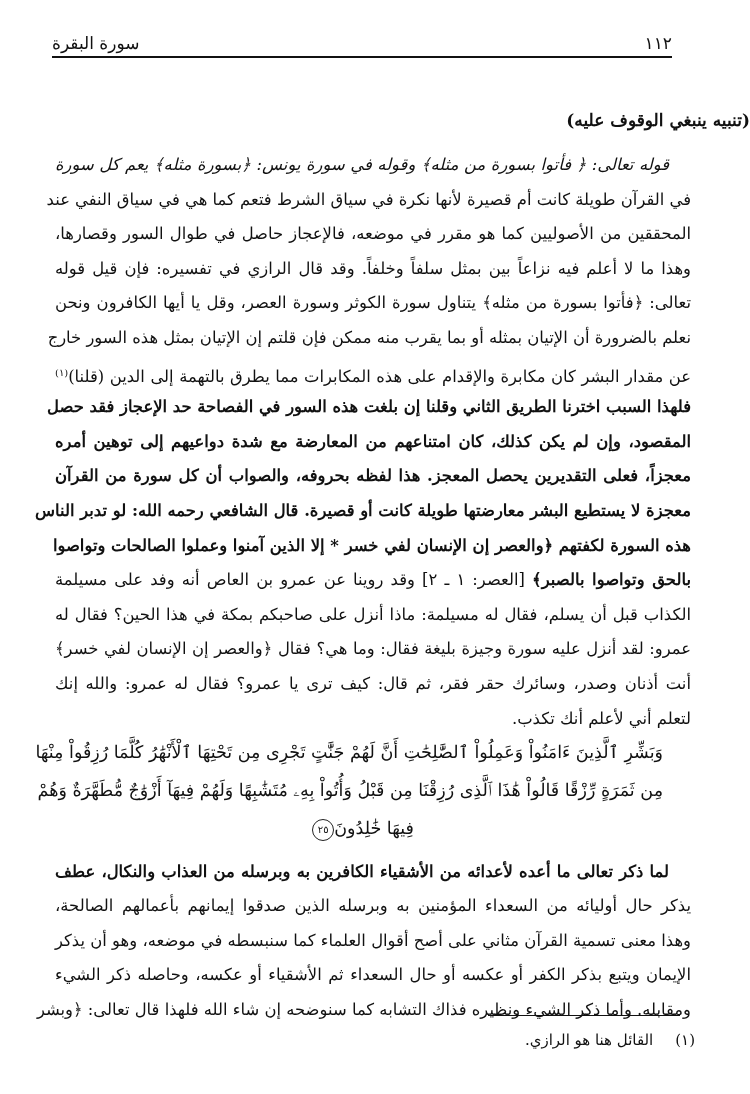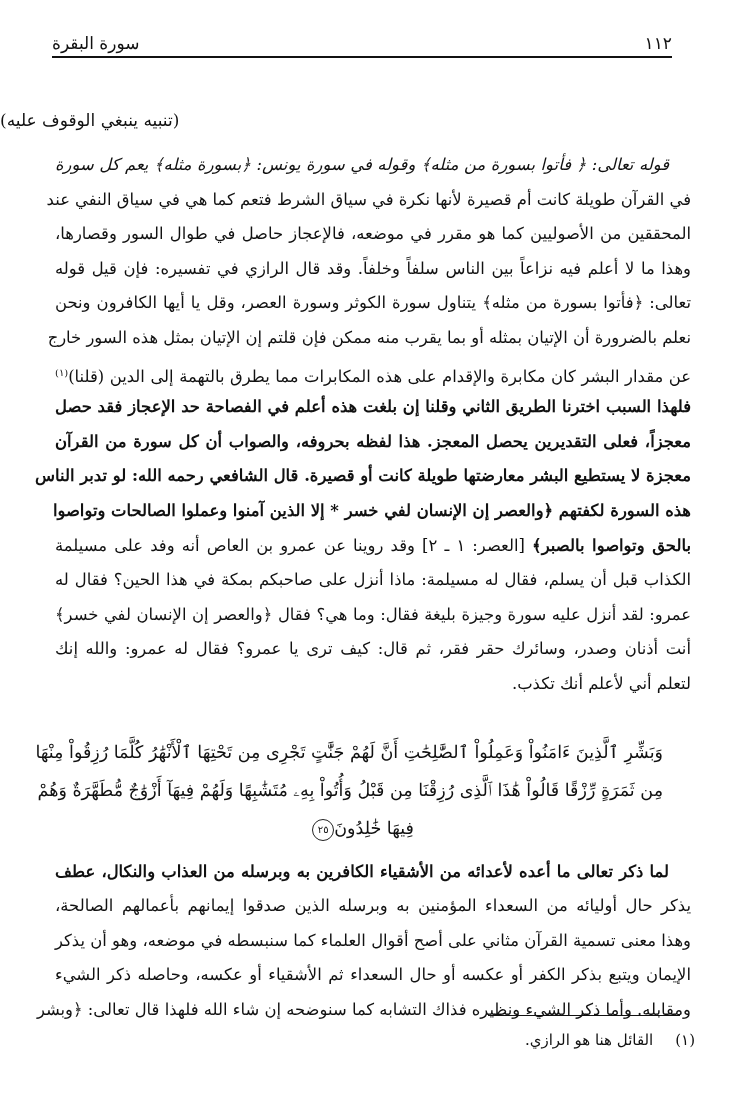--- a/index.html
+++ b/index.html
@@ -9,22 +9,22 @@
     position:relative; overflow:hidden;
   }
   .page { position:absolute; left:0; top:0; width:750px; height:1094px; }
   .running-head {
     position:absolute; top:28px; left:52px; width:620px; height:30px;
     border-bottom:2px solid #111;
     display:flex; justify-content:space-between; align-items:flex-end;
     font-size:17px; padding-bottom:3px; box-sizing:border-box;
   }
   .section-title {
-    position:absolute; top:110px; left:0; width:750px; text-align:left;
-    font-size:17px; font-weight:normal;
+    position:absolute; top:110px; left:0; width:750px; text-align:right;
+    font-size:17px; font-weight:bold;
   }
   .body-text {
     position:absolute; top:148px; left:55px; width:636px;
     font-size:16.4px; line-height:34.6px; text-align:justify;
     text-align-last:justify;
   }
   .body-text .ln { display:block; white-space:nowrap; text-align:justify; text-align-last:justify; height:34.6px; overflow:visible; }
   .body-text .ln.last { text-align-last:right; }
   .body-text .ln.indent { padding-right:22px;font-style:italic; }
   .bold { font-weight:bold; }
@@ -64,25 +64,26 @@
     <span>١١٢</span>
     <span>سورة البقرة</span>
   </div>
 
   <div class="section-title">(تنبيه ينبغي الوقوف عليه)</div>
 
   <div class="body-text">
     <span class="ln indent">قوله تعالى: ﴿ فأتوا بسورة من مثله﴾ وقوله في سورة يونس: ﴿بسورة مثله﴾ يعم كل سورة</span>
     <span class="ln">في القرآن طويلة كانت أم قصيرة لأنها نكرة في سياق الشرط فتعم كما هي في سياق النفي عند</span>
     <span class="ln">المحققين من الأصوليين كما هو مقرر في موضعه، فالإعجاز حاصل في طوال السور وقصارها،</span>
-    <span class="ln">وهذا ما لا أعلم فيه نزاعاً بين الناس سلفاً وخلفاً. وقد قال الرازي في تفسيره: فإن قيل قوله</span>
+    <span class="ln">وهذا ما لا أعلم فيه نزاعاً بين بمثل سلفاً وخلفاً. وقد قال الرازي في تفسيره: فإن قيل قوله</span>
     <span class="ln">تعالى: ﴿فأتوا بسورة من مثله﴾ يتناول سورة الكوثر وسورة العصر، وقل يا أيها الكافرون ونحن</span>
     <span class="ln">نعلم بالضرورة أن الإتيان بمثله أو بما يقرب منه ممكن فإن قلتم إن الإتيان بمثل هذه السور خارج</span>
     <span class="ln"><span>عن مقدار البشر كان مكابرة والإقدام على هذه المكابرات مما يطرق بالتهمة إلى الدين (قلنا)</span><span class="sup">(١)</span></span>
-    <span class="ln bold">فلهذا السبب اخترنا الطريق الثاني وقلنا إن بلغت هذه أعلم في الفصاحة حد الإعجاز فقد حصل</span>
+    <span class="ln bold">فلهذا السبب اخترنا الطريق الثاني وقلنا إن بلغت هذه السور في الفصاحة حد الإعجاز فقد حصل</span>
+    <span class="ln bold">المقصود، وإن لم يكن كذلك، كان امتناعهم من المعارضة مع شدة دواعيهم إلى توهين أمره</span>
     <span class="ln bold">معجزاً، فعلى التقديرين يحصل المعجز. هذا لفظه بحروفه، والصواب أن كل سورة من القرآن</span>
     <span class="ln bold">معجزة لا يستطيع البشر معارضتها طويلة كانت أو قصيرة. قال الشافعي رحمه الله: لو تدبر الناس</span>
     <span class="ln bold">هذه السورة لكفتهم ﴿والعصر إن الإنسان لفي خسر * إلا الذين آمنوا وعملوا الصالحات وتواصوا</span>
     <span class="ln"><span class="bold">بالحق وتواصوا بالصبر﴾</span><span> [العصر: ١ ـ ٢] وقد روينا عن عمرو بن العاص أنه وفد على مسيلمة</span></span>
     <span class="ln">الكذاب قبل أن يسلم، فقال له مسيلمة: ماذا أنزل على صاحبكم بمكة في هذا الحين؟ فقال له</span>
     <span class="ln">عمرو: لقد أنزل عليه سورة وجيزة بليغة فقال: وما هي؟ فقال ﴿والعصر إن الإنسان لفي خسر﴾</span>
     <span class="ln">أنت أذنان وصدر، وسائرك حقر فقر، ثم قال: كيف ترى يا عمرو؟ فقال له عمرو: والله إنك</span>
     <span class="ln last">لتعلم أني لأعلم أنك تكذب.</span>
   </div>
 

